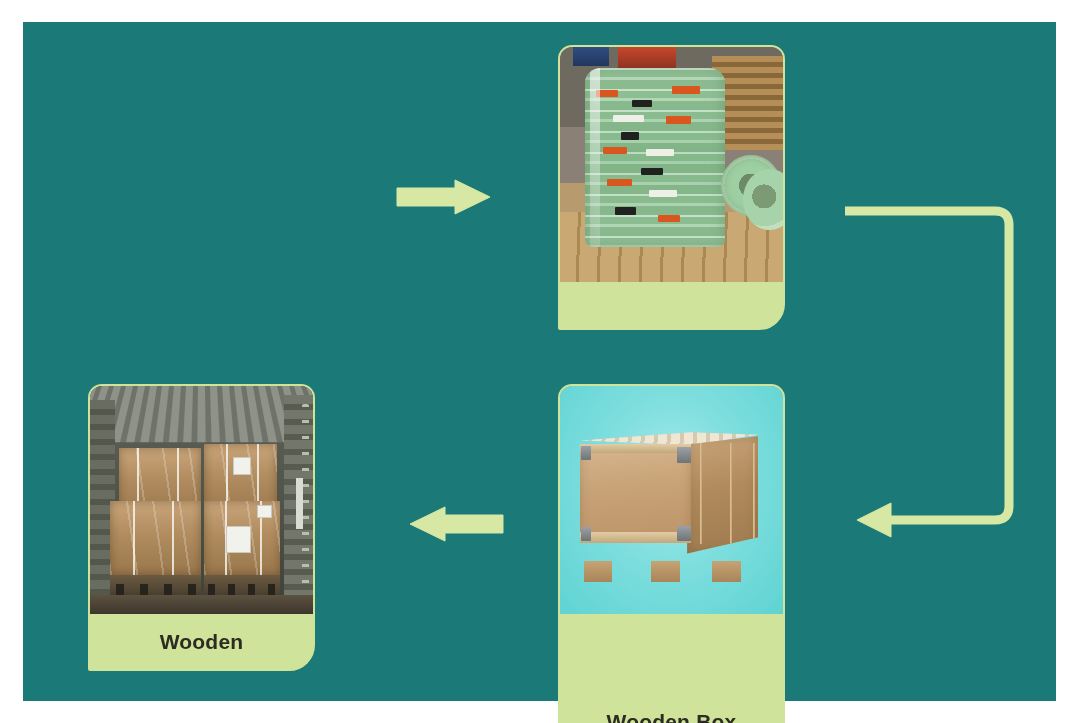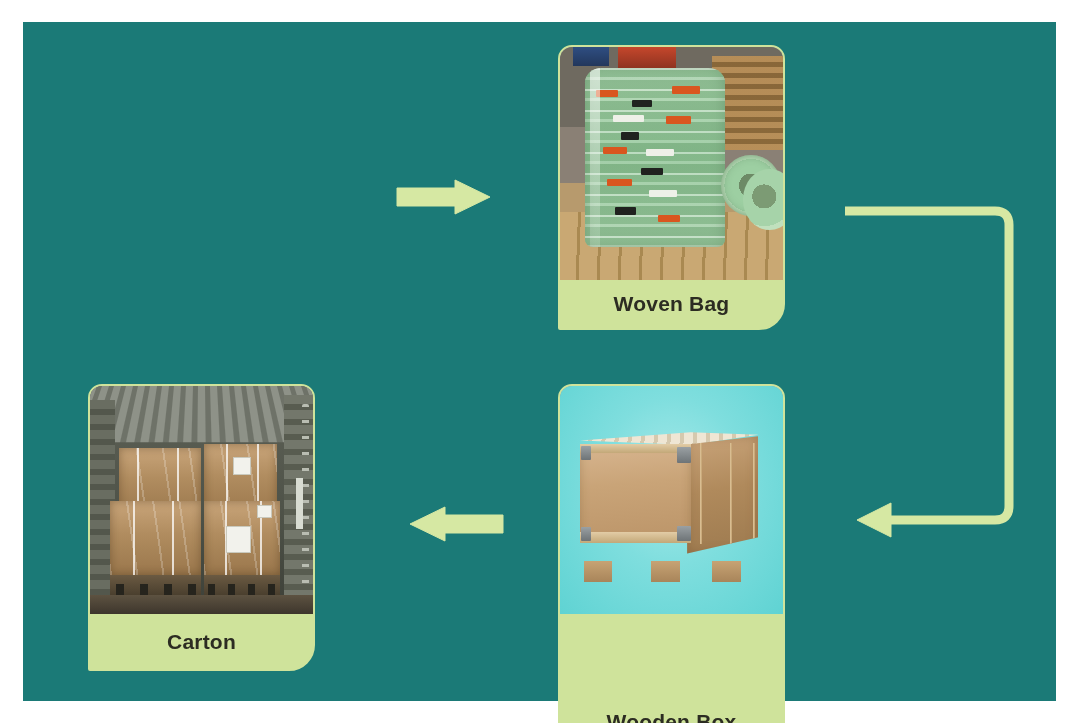--- a/index.html
+++ b/index.html
@@ -333,21 +333,20 @@
           <div class="tag-dark" style="left:40%;top:56%;width:16%;height:4%;"></div>
           <div class="tag-orange" style="left:16%;top:62%;width:18%;height:4%;"></div>
           <div class="tag-white" style="left:46%;top:68%;width:20%;height:4%;"></div>
           <div class="tag-dark" style="left:22%;top:78%;width:15%;height:4%;"></div>
           <div class="tag-orange" style="left:52%;top:82%;width:16%;height:4%;"></div>
         </div>
         <div class="side-coil"></div>
         <div class="side-coil2"></div>
       </div>
     </div>
-    <div class="card-label">Woven Bag</div>
   </div>
 
   <div class="card" id="card-carton">
     <div class="card-photo">
       <div class="scene">
         <div class="container-interior"></div>
         <div class="ctr-ceiling"></div>
         <div class="ctr-wall-l"></div>
         <div class="ctr-wall-r"></div>
         <div class="ctr-rivets"></div>
@@ -372,21 +371,21 @@
           <div class="strap-v" style="left:74%;"></div>
           <div class="ship-label" style="left:30%;top:34%;width:30%;height:34%;"></div>
           <div class="ship-label" style="left:70%;top:6%;width:18%;height:14%;"></div>
         </div>
 
         <div class="pallet-base" style="left:9%;top:82%;width:41%;height:9%;"></div>
         <div class="pallet-base" style="left:51%;top:82%;width:34%;height:9%;"></div>
         <div class="ctr-floor"></div>
       </div>
     </div>
-    <div class="card-label">Carton</div>
+    <div class="card-label">Wooden</div>
   </div>
 
   <div class="card" id="card-woodenbox">
     <div class="card-photo">
       <div class="scene">
         <div class="cyan-bg"></div>
         <div class="crate">
           <div class="crate-top"></div>
           <div class="crate-side">
             <div class="crate-batten" style="left:18%;"></div>

